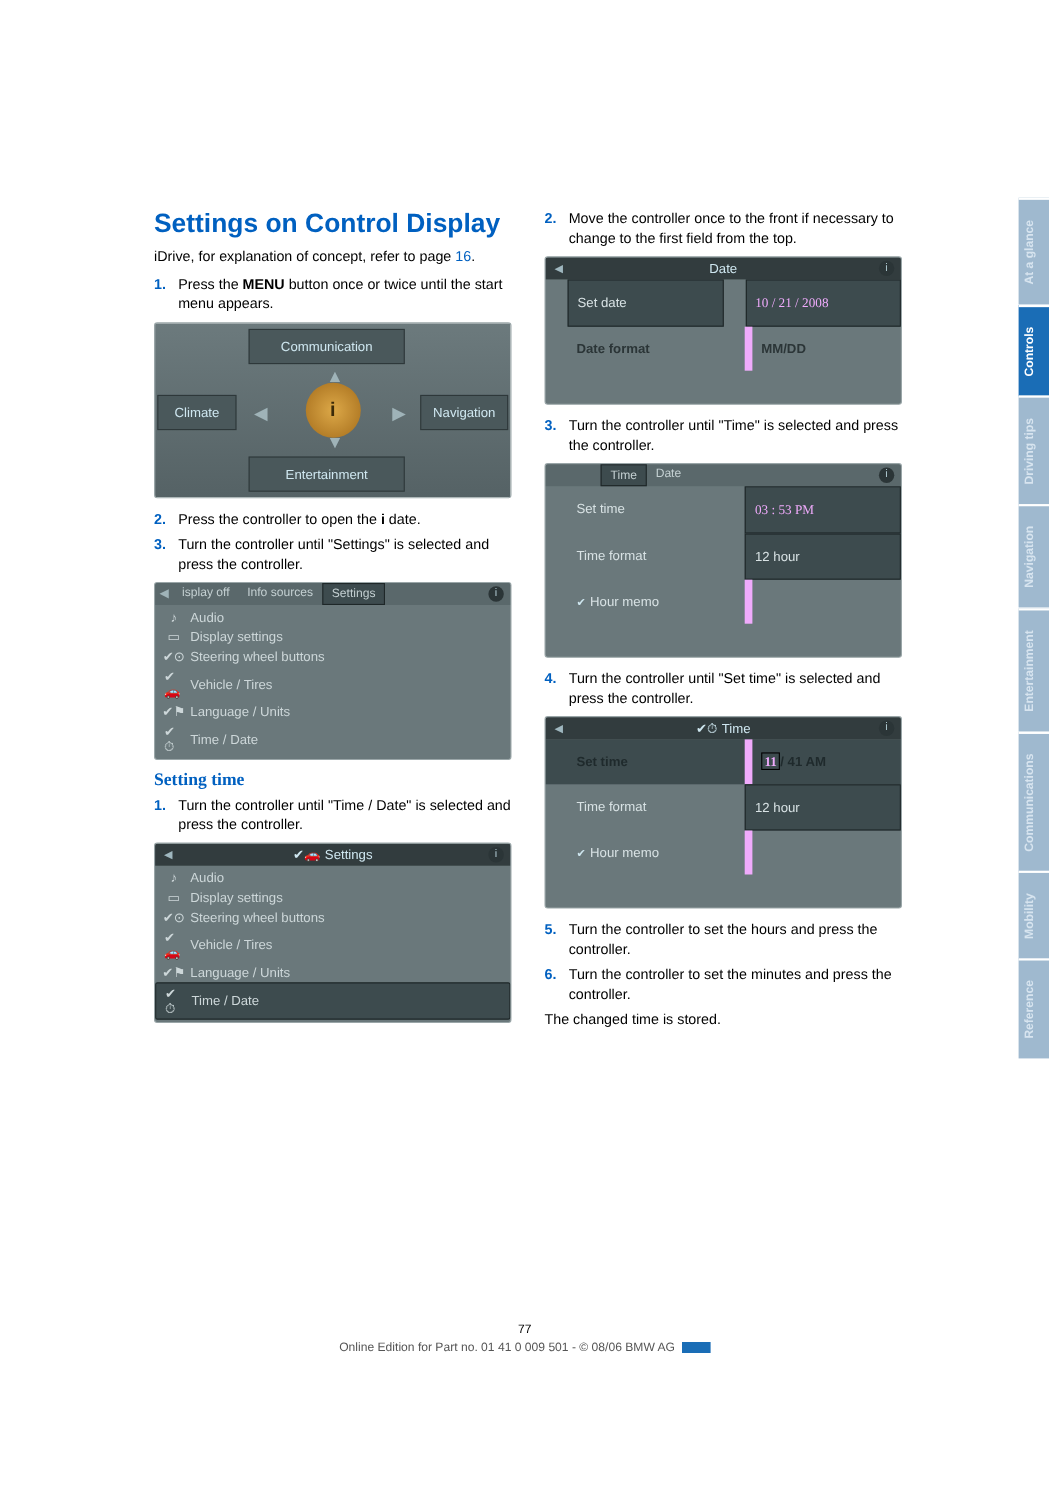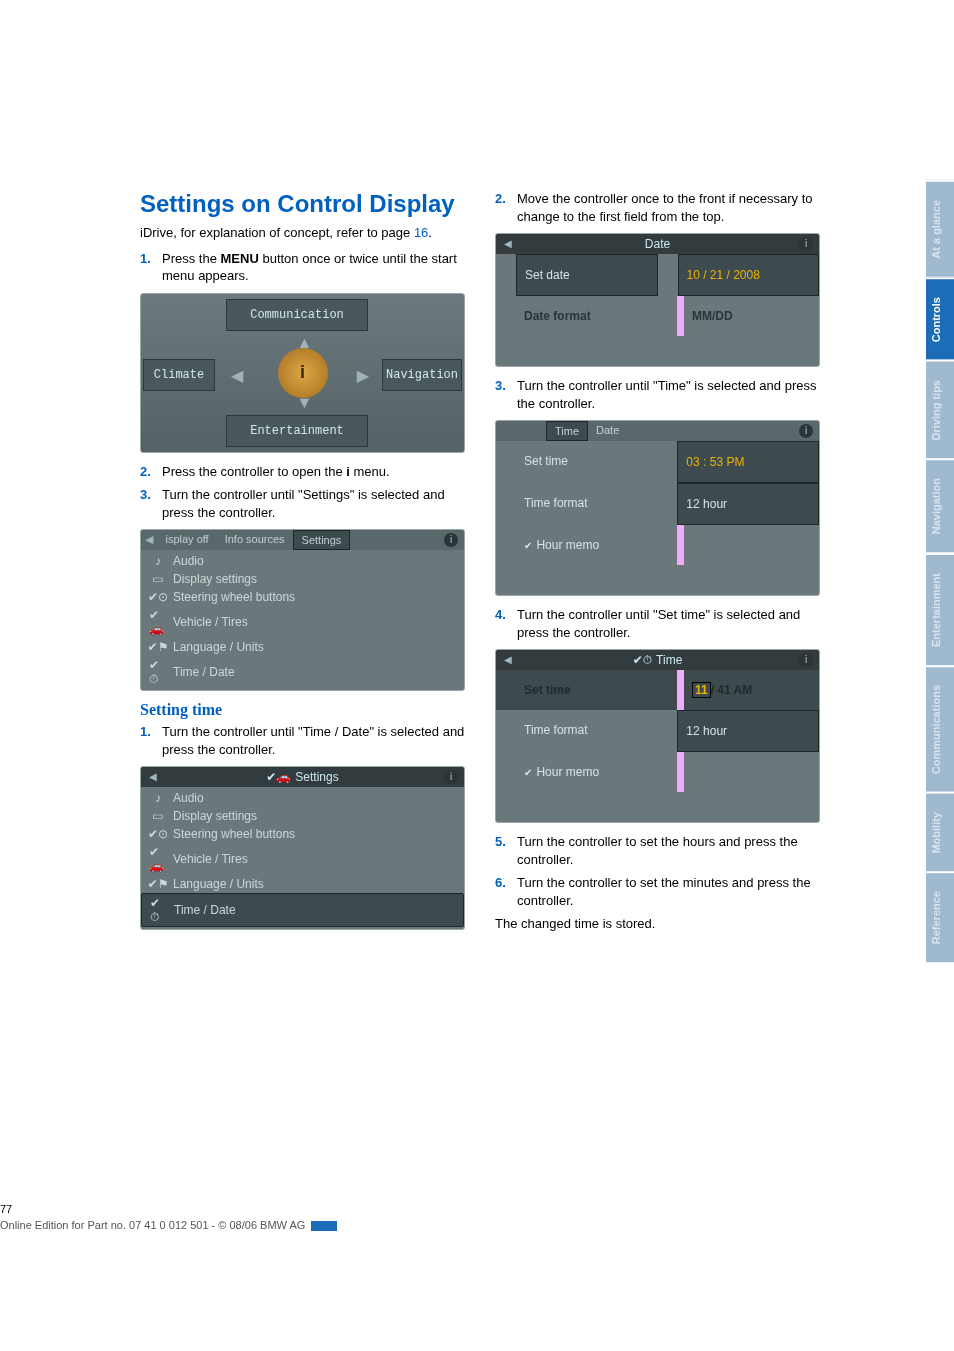--- a/index.html
+++ b/index.html
@@ -73,21 +73,21 @@
     width: 14px; height: 14px; border-radius: 50%;
     background: #2b3537; color: #aec8d0; font-size: 10px;
     line-height: 14px; text-align: center;
   }
   .idr-row { display: flex; }
   .idr-row > div { padding: 13px 8px; box-sizing: border-box; margin-left: 20px; }
   .idr-row .left { width: 50%; }
   .idr-row .right { width: 50%; border-left: 7px solid #f0abfc; }
   .idr .sel { background: #3d4b4e; border: 1px solid #1e2728; }
   .idr .hl-white { color: #fff; }
-  .idr .hl-orange { color: #eab308; }
+  .idr .hl-orange { color: #f0abfc; font-family: Liberation Serif, serif; }
   .idr ul.menulist { list-style: none; margin: 0; padding: 2px 0; }
   .idr ul.menulist li { padding: 2px 8px; display: flex; align-items: center; gap: 6px; font-size: 12px; color: #cdd7d9; }
   .idr ul.menulist li .ic { width: 18px; display: inline-flex; justify-content: center; }
   .idr .tabrow { display: flex; background: #5a686b; font-size: 11px; }
   .idr .tabrow .tab { padding: 3px 8px; color: #c4d0d2; }
   .idr .tabrow .tab.sel { background: #3d4b4e; border: 1px solid #1e2728; }
   .idr .body { min-height: 60px; }
   .idr .check::before { content: "✔"; margin-right: 4px; color: #cfe7f0; font-size: 10px; }
   .idr-pad { padding-bottom: 30px; }
 
@@ -98,21 +98,20 @@
     margin: 8px 0 10px 0;
     background: linear-gradient(#6c7a7d,#556265);
   }
   .cross .cell {
     position: absolute;
     background: #4a585b;
     color: #cfe7f0;
     font-size: 12px;
     display: flex; align-items: center; justify-content: center;
     border: 1px solid #2e383a;
-    font-family: Liberation Mono, monospace;
   }
   .cross .center {
     position: absolute; left: 50%; top: 50%; width: 50px; height: 50px;
     margin-left: -25px; margin-top: -25px;
     border-radius: 50%; background: radial-gradient(#dca848,#a46c1a);
     display: flex; align-items: center; justify-content: center;
     color: #3b2a09; font-weight: bold; font-size: 18px;
   }
   .cross .arrow {
     position: absolute; color: #9fb3b8; font-size: 16px;
@@ -135,21 +134,21 @@
     color: #d7e4ef;
     background: #9fb9cf;
     border-bottom: 2px solid #fff;
   }
   .thumbs .tab.active { background: #1a6db6; color: #fff; }
 
   
   .footer {
     position: absolute;
     left: 0; right: 0; bottom: 120px;
-    text-align: left;
+    text-align: center;
     font-size: 11px;
     color: #555;
   }
   .footer .pagenum {
     display: block; margin-bottom: 4px; color: #000;
   }
   .footer .bar {
     display: inline-block; width: 26px; height: 10px; background: #1a6db6; vertical-align: middle; margin-left: 6px;
   }
 
@@ -180,21 +179,21 @@
       <span class="arrow" style="left:50%; top:40px; margin-left:-6px;">▲</span>
       <span class="arrow" style="left:50%; bottom:40px; margin-left:-6px;">▼</span>
       <span class="arrow" style="left:90px; top:72px;">◀</span>
       <span class="arrow" style="right:95px; top:72px;">▶</span>
       <div class="center">i</div>
     </div>
 
     <ol class="steps">
       <li>
         <span class="num">2.</span>
-        <span>Press the controller to open the </span><span class="bold">i</span><span> menu.</span>
+        <span>Press the controller to open the </span><span class="bold">i</span><span> date.</span>
       </li>
       <li>
         <span class="num">3.</span>
         <span>Turn the controller until "Settings" is selected and press the controller.</span>
       </li>
     </ol>
 
     <div class="idr">
       <div class="tabrow" style="position:relative;">
         <span style="padding:3px 4px;color:#9fb3b8;">◀</span>
@@ -389,14 +388,14 @@
   <div class="tab">Driving tips</div>
   <div class="tab">Navigation</div>
   <div class="tab">Entertainment</div>
   <div class="tab">Communications</div>
   <div class="tab">Mobility</div>
   <div class="tab">Reference</div>
 </div>
 
 <div class="footer">
   <span class="pagenum">77</span>
-  <span>Online Edition for Part no. 07 41 0 012 501 - © 08/06 BMW AG</span><span class="bar"></span>
+  <span>Online Edition for Part no. 01 41 0 009 501 - © 08/06 BMW AG</span><span class="bar"></span>
 </div>
 
 </body></html>

